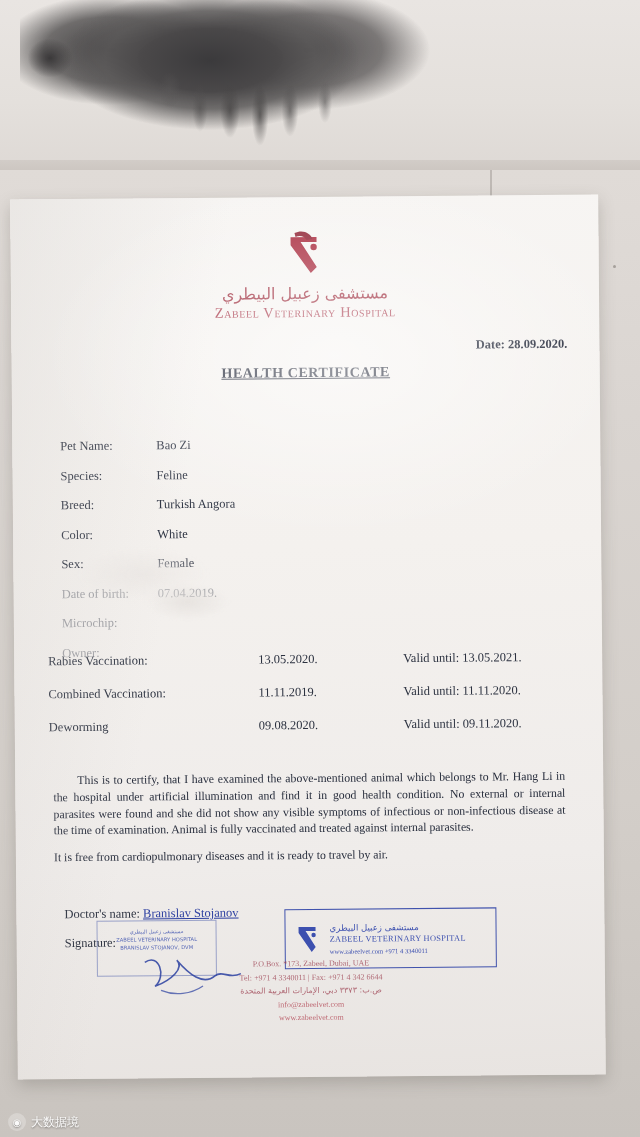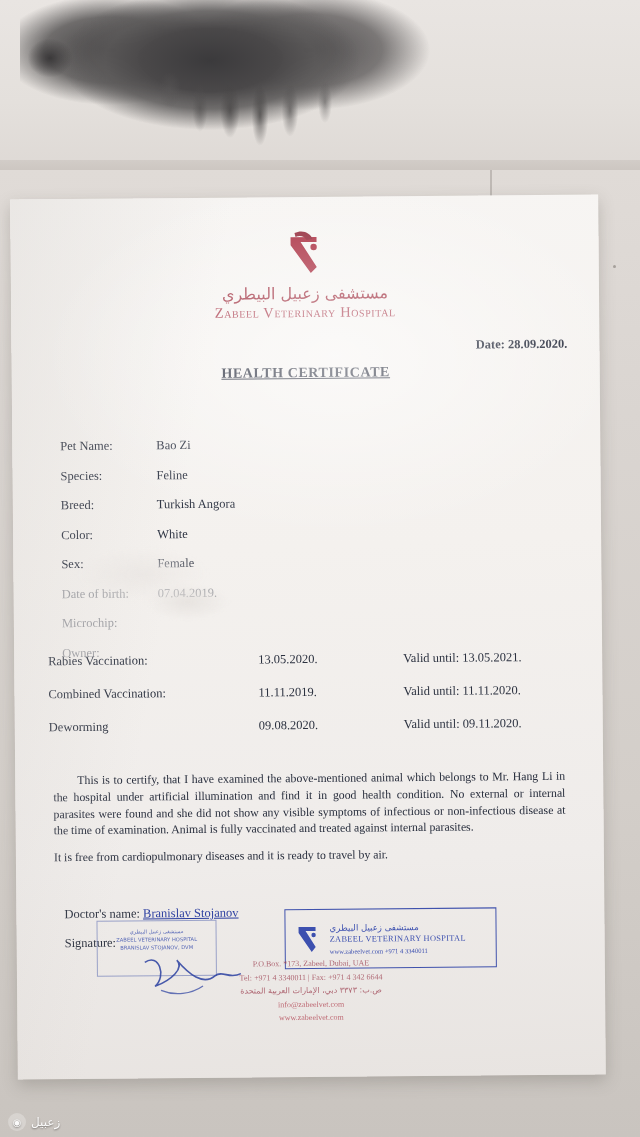--- a/index.html
+++ b/index.html
@@ -331,15 +331,15 @@
       </div>
 
       <div class="paper-tint"></div>
     </div>
   </div>
 
   <div class="dust"></div>
 
   <div class="watermark">
     <span class="wm-logo">◉</span>
-    <span>زعبيل</span>
+    <span>大数据境</span>
   </div>
 </div>
 
 </body></html>

